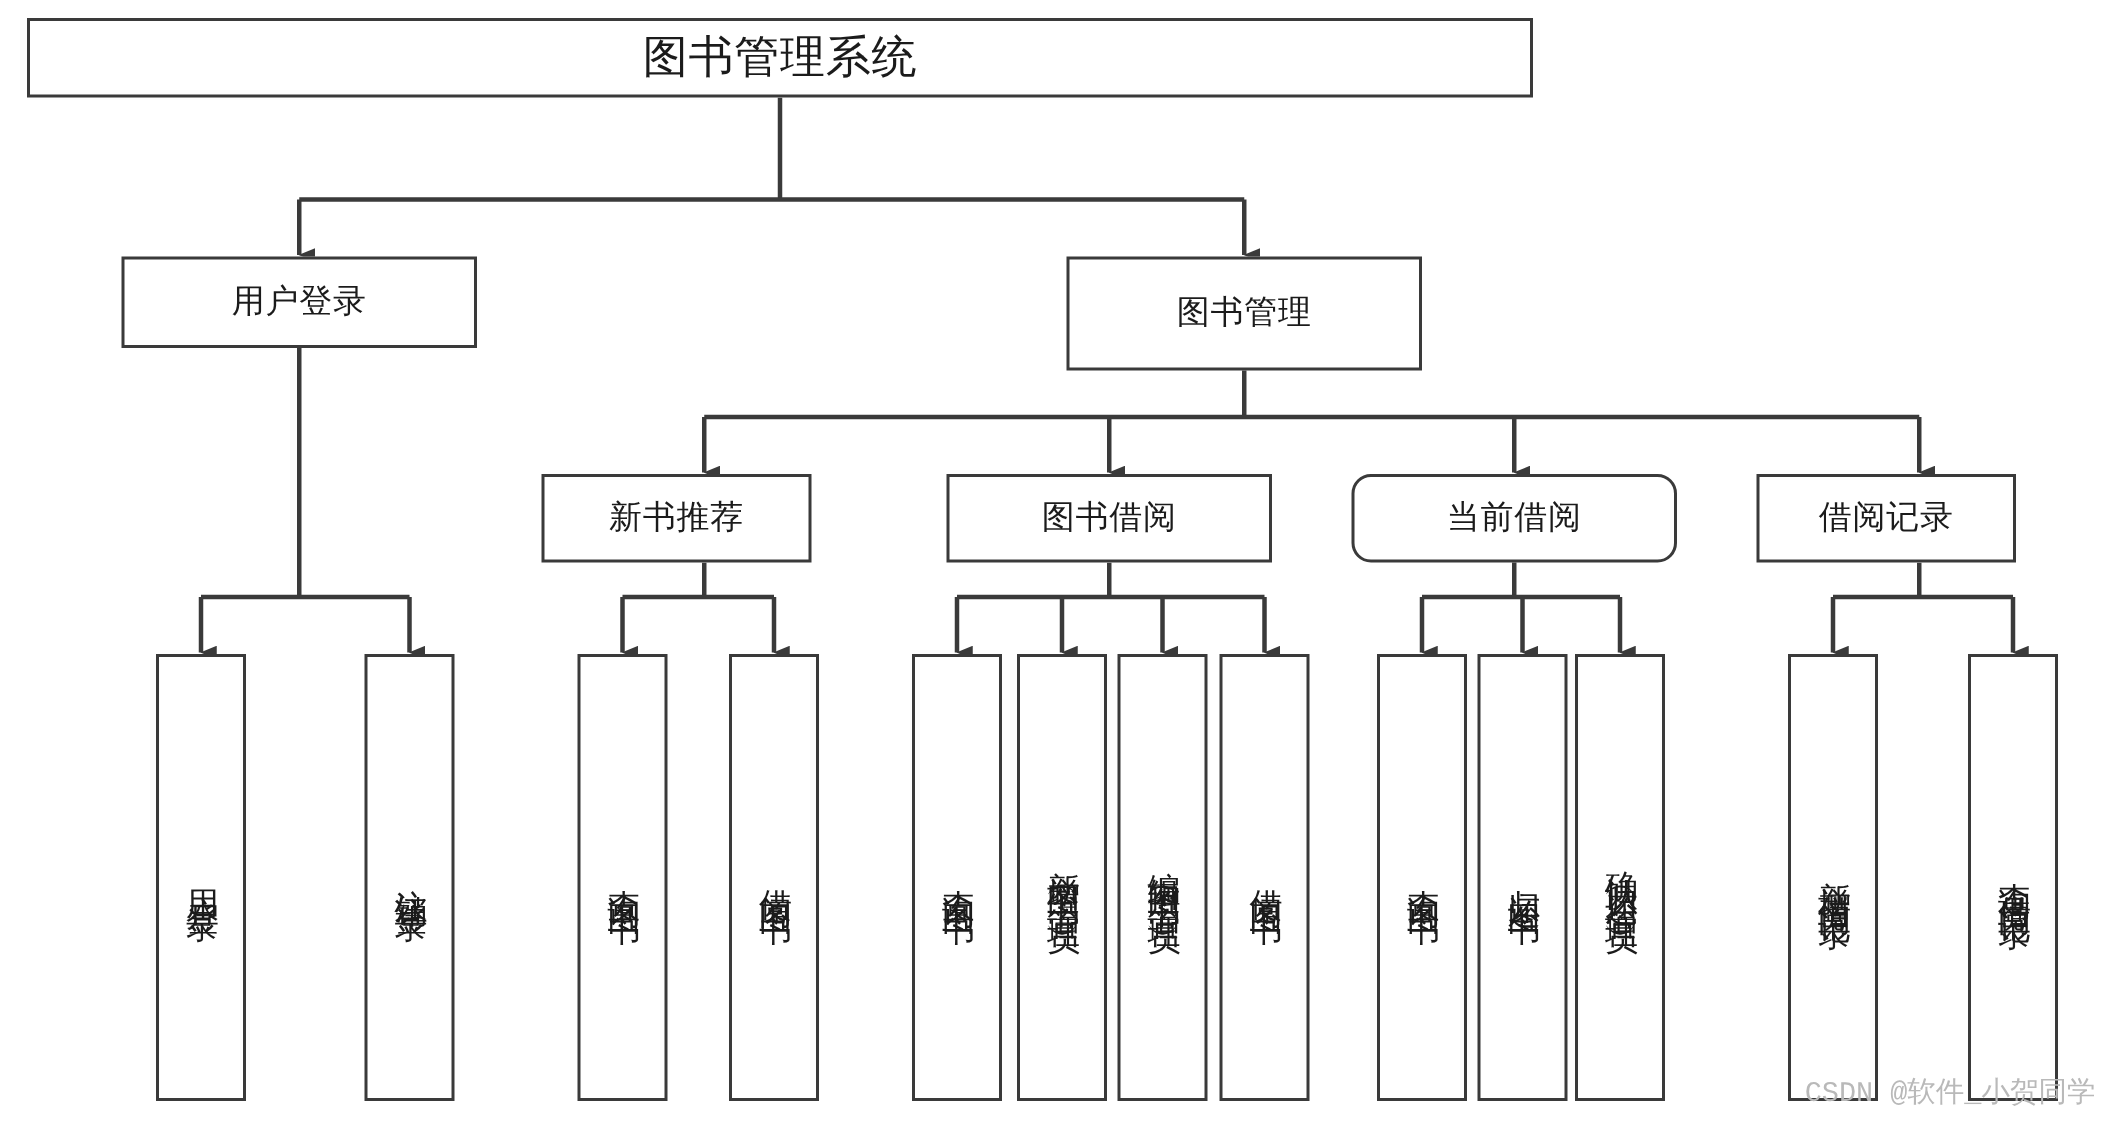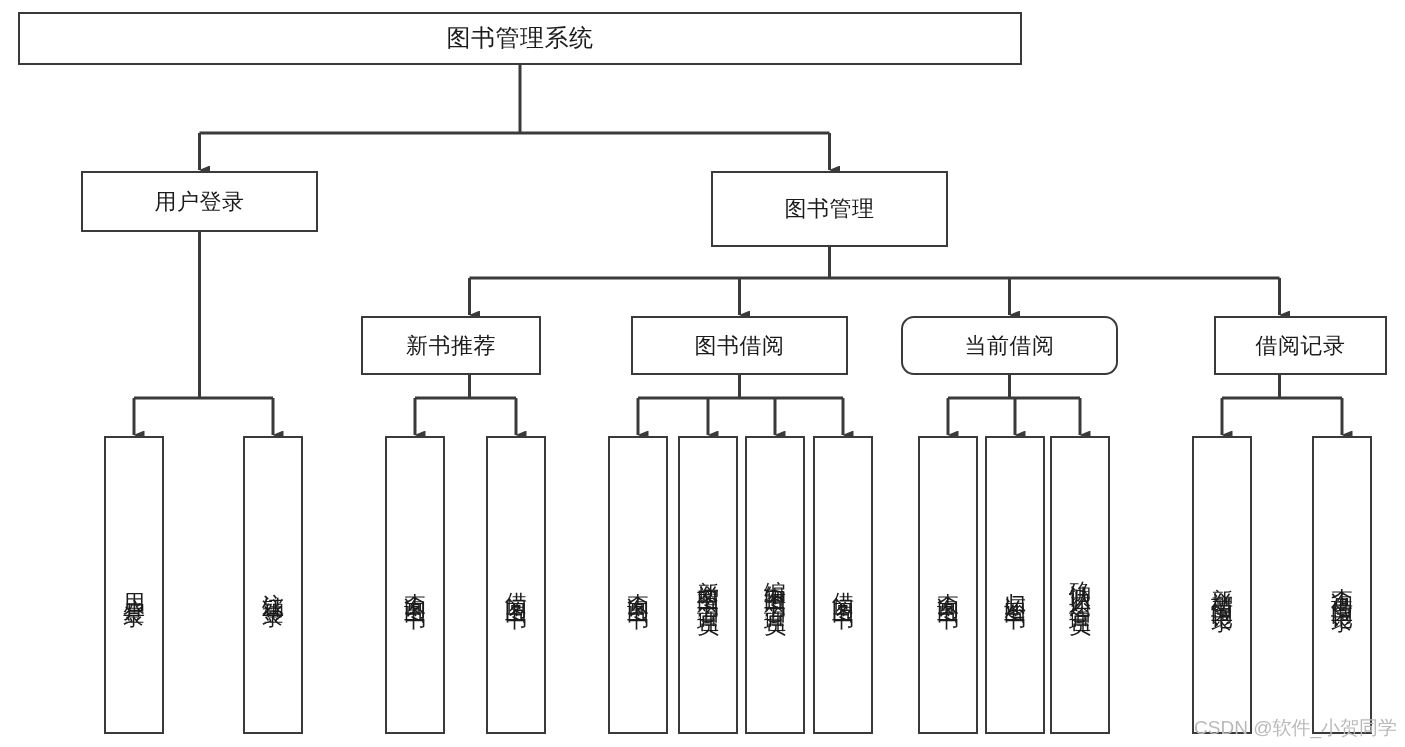--- a/index.html
+++ b/index.html
@@ -39,42 +39,42 @@
     color: #1b1b1b;
     line-height: 1.18;
     text-align: center;
     letter-spacing: 0.5px;
     white-space: pre;
   }
   .node.horizontal .node-label {
     font-size: 22px;
   }
   .node.root .node-label {
-    font-size: 24px;
+    font-size: 30px;
   }
   .node.vertical {
     align-items: center;
     justify-content: center;
   }
   .node.vertical .node-label {
     writing-mode: vertical-rl;
     text-orientation: upright;
     font-size: 22px;
     letter-spacing: 5px;
     line-height: 1;
   }
   #watermark {
     position: absolute;
     right: 8px;
     bottom: 6px;
     font-size: 19px;
     color: #b9b9b9;
     z-index: 5;
     white-space: nowrap;
-    font-family: Liberation Sans, sans-serif;
+    font-family: Liberation Mono, monospace;
   }
 </style>
 </head>
 <body>
 
 <div id="diagram-root">
 
   <svg id="edge-layer" viewBox="0 0 1405 747" xmlns="http://www.w3.org/2000/svg">
     <defs>
       <marker id="arrowhead" markerWidth="10" markerHeight="12" refX="4.5" refY="10.5" orient="auto" markerUnits="userSpaceOnUse">
@@ -135,21 +135,21 @@
   </div>
 
   <div class="node horizontal" style="left:631px;top:316px;width:217px;height:59px;">
     <span class="node-label">图书借阅</span>
   </div>
 
   <div class="node horizontal" style="left:901px;top:316px;width:217px;height:59px;border-radius:13px;">
     <span class="node-label">当前借阅</span>
   </div>
 
-  <div class="node horizontal" style="left:1171px;top:316px;width:173px;height:59px;margin-left:43px;">
+  <div class="node horizontal" style="left:1171px;top:316px;width:173px;height:59px;">
     <span class="node-label">借阅记录</span>
   </div>
 
   <div class="node vertical" style="left:104px;top:436px;width:60px;height:298px;">
     <span class="node-label">用户登录</span>
   </div>
 
   <div class="node vertical" style="left:243px;top:436px;width:60px;height:298px;">
     <span class="node-label">注销登录</span>
   </div>

